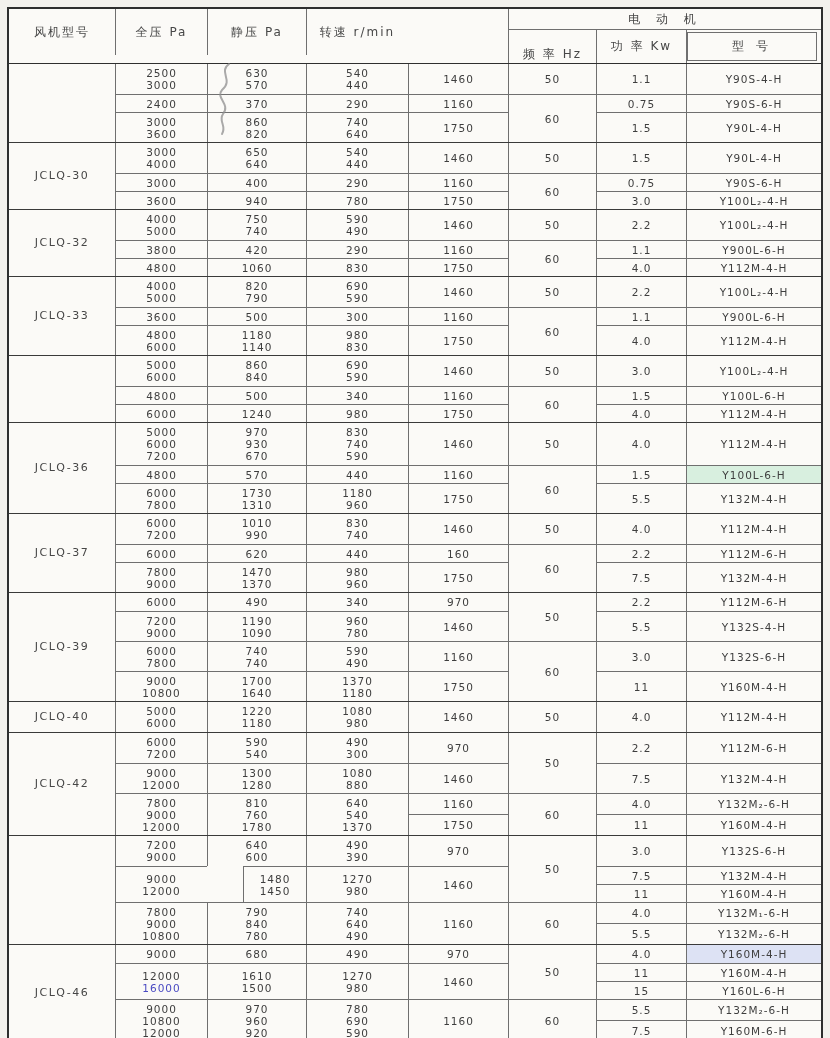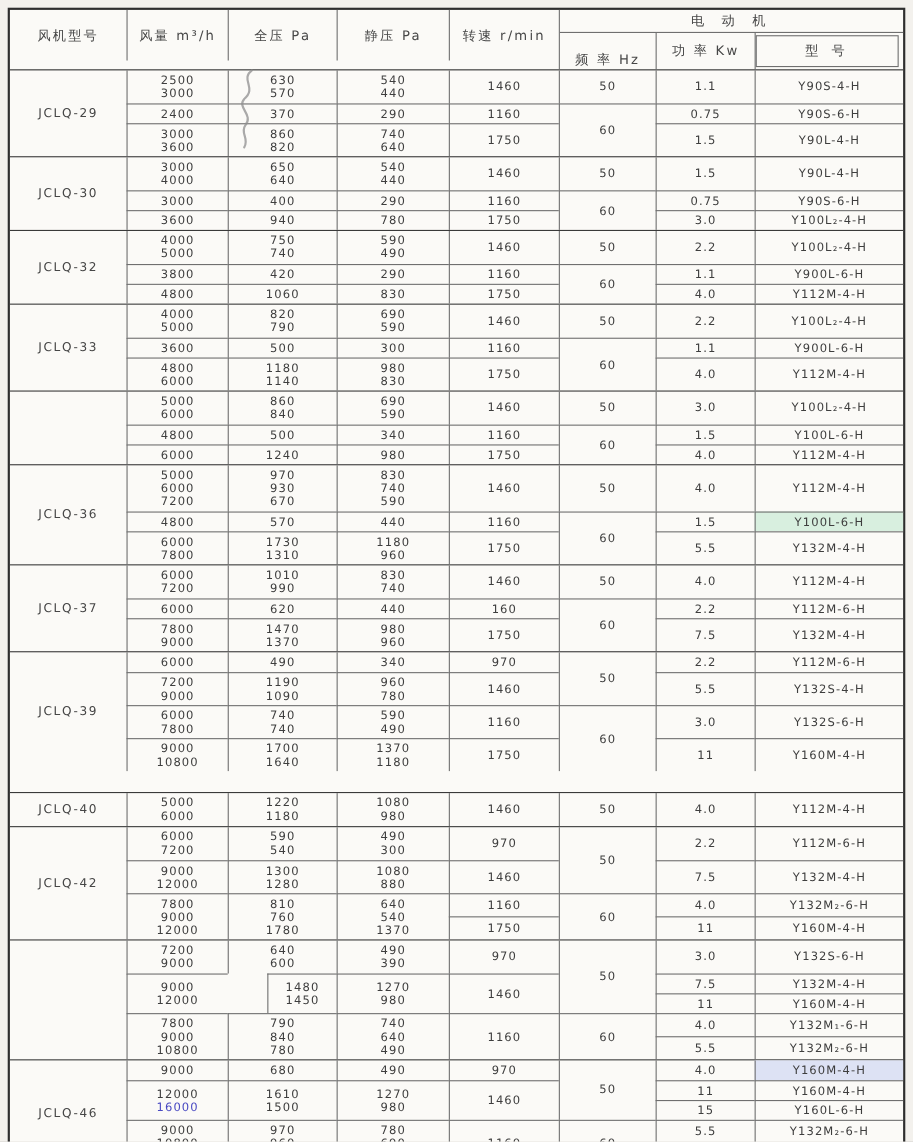--- a/index.html
+++ b/index.html
@@ -43,39 +43,37 @@
   .hand-mark{position:absolute;left:213px;top:60px;pointer-events:none;opacity:.75;}
 </style>
 </head>
 <body>
 
 <div class="page">
   <div class="spec-table">
 
     <div class="thead">
       <div class="th">风机型号</div>
-      <div class="th">风量 m³/h</div>
       <div class="th">全压 Pa</div>
       <div class="th">静压 Pa</div>
       <div class="th">转速 r/min</div>
       <div class="motor-group">
         <div class="motor-top">电 动 机</div>
         <div class="motor-sub">
           <div class="th">频 率 Hz</div>
           <div class="th">功 率 Kw</div>
           <div class="th th-model-wrap">
             <div class="model-box">型 号</div>
           </div>
         </div>
       </div>
     </div>
 
     <div id="tbody">
         <div class="section" style="grid-template-rows: 30px 18px 30px;">
-          <div class="cell col1" style="grid-area: 1 / 1 / span 3;">JCLQ-29</div>
           <div class="cell" style="grid-area: 1 / 2 / span 1;">2500
 3000</div>
           <div class="cell" style="grid-area: 1 / 3 / span 1;">630
 570</div>
           <div class="cell" style="grid-area: 1 / 4 / span 1;">540
 440</div>
           <div class="cell" style="grid-area: 1 / 5 / span 1;">1460</div>
           <div class="cell" style="grid-area: 1 / 6 / span 1;">50</div>
           <div class="cell" style="grid-area: 1 / 7 / span 1;">1.1</div>
           <div class="cell" style="grid-area: 1 / 8 / span 1;">Y90S-4-H</div>
@@ -294,21 +292,21 @@
           <div class="cell bt" style="grid-area: 4 / 2 / span 1;">9000
 10800</div>
           <div class="cell bt" style="grid-area: 4 / 3 / span 1;">1700
 1640</div>
           <div class="cell bt" style="grid-area: 4 / 4 / span 1;">1370
 1180</div>
           <div class="cell bt" style="grid-area: 4 / 5 / span 1;">1750</div>
           <div class="cell bt" style="grid-area: 4 / 7 / span 1;">11</div>
           <div class="cell bt" style="grid-area: 4 / 8 / span 1;">Y160M-4-H</div>
         </div>
-        <div class="section" style="grid-template-rows: 30px; margin-top: 19px;">
+        <div class="section" style="grid-template-rows: 30px;">
           <div class="cell col1" style="grid-area: 1 / 1 / span 1;">JCLQ-40</div>
           <div class="cell" style="grid-area: 1 / 2 / span 1;">5000
 6000</div>
           <div class="cell" style="grid-area: 1 / 3 / span 1;">1220
 1180</div>
           <div class="cell" style="grid-area: 1 / 4 / span 1;">1080
 980</div>
           <div class="cell" style="grid-area: 1 / 5 / span 1;">1460</div>
           <div class="cell" style="grid-area: 1 / 6 / span 1;">50</div>
           <div class="cell" style="grid-area: 1 / 7 / span 1;">4.0</div>

